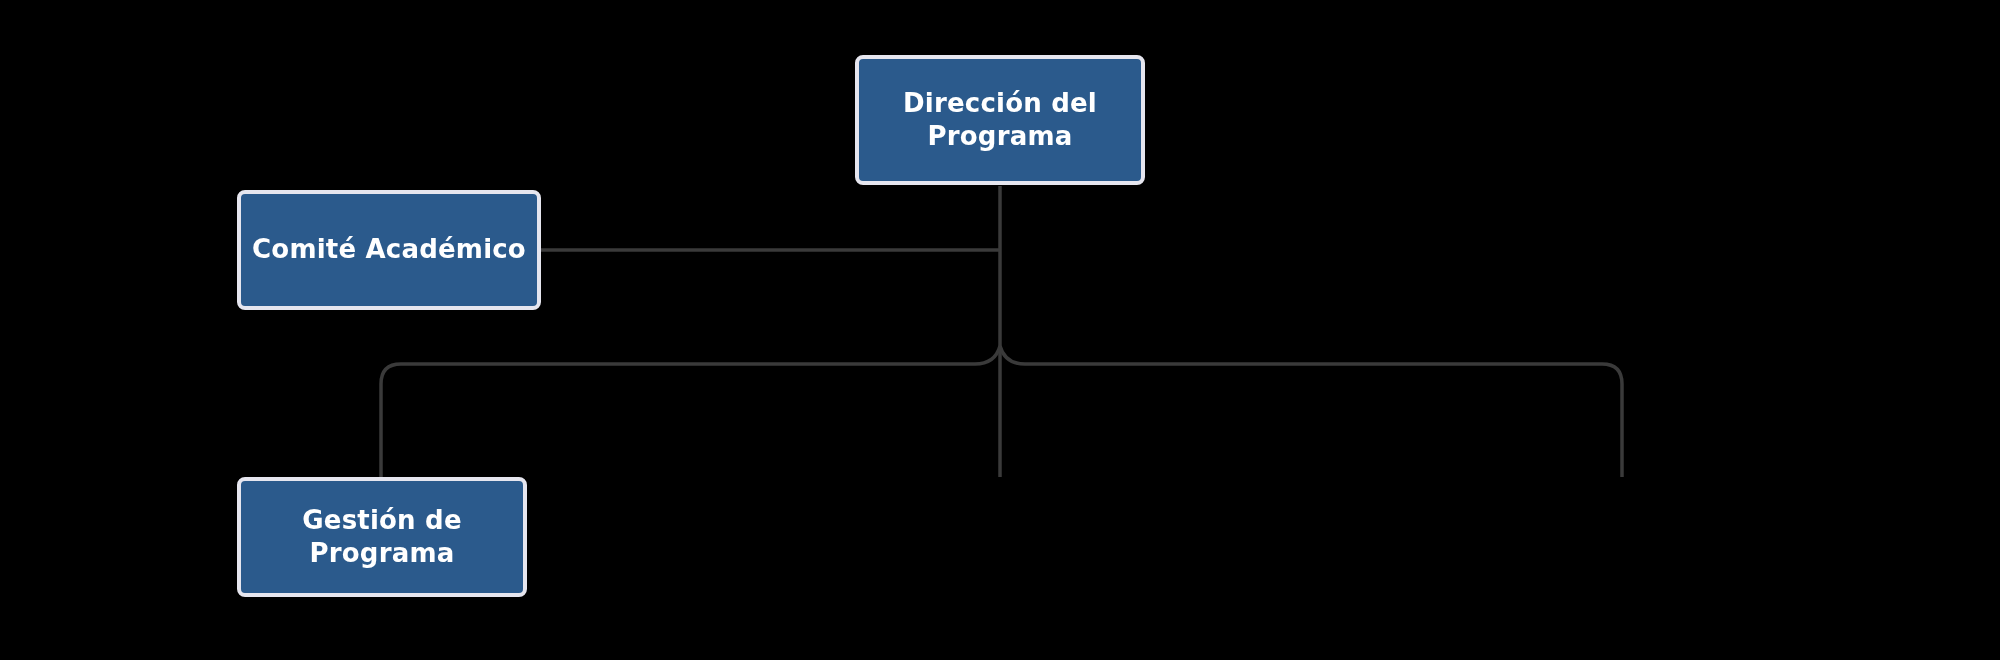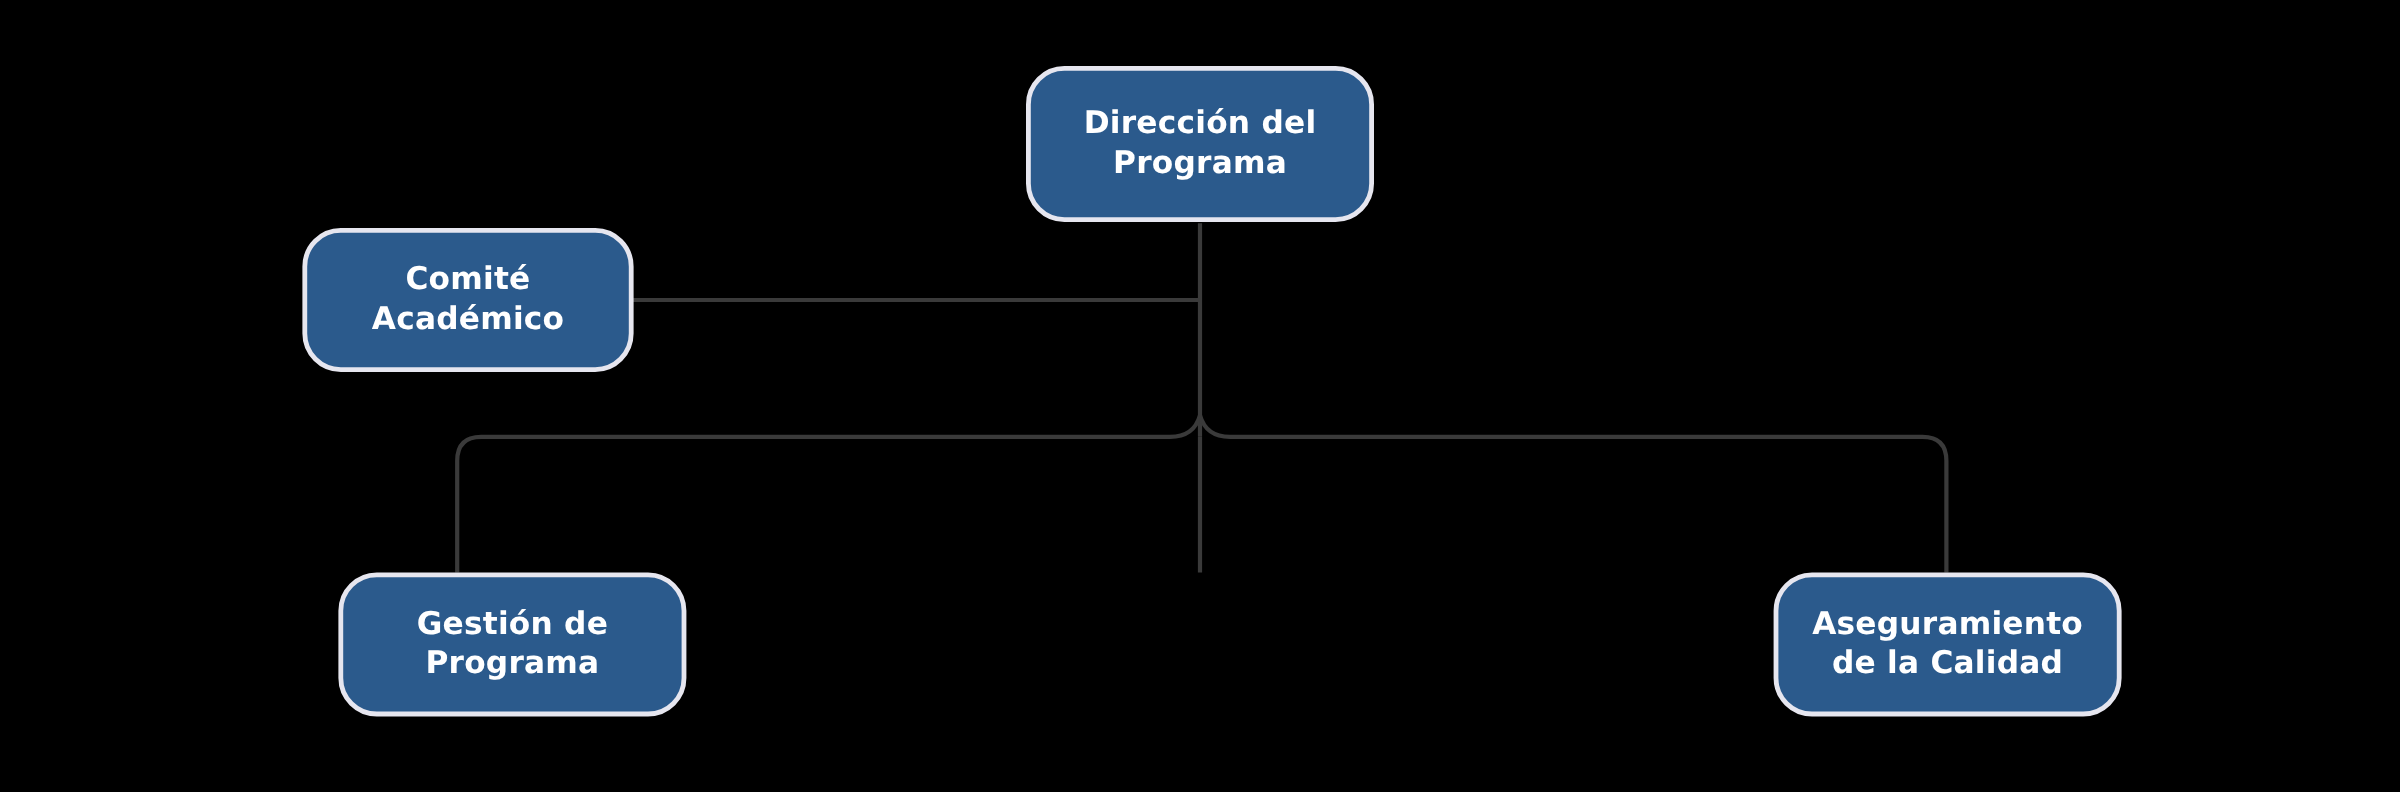--- a/index.html
+++ b/index.html
@@ -26,21 +26,21 @@
   }
   .node {
     position: absolute;
     box-sizing: border-box;
     display: flex;
     align-items: center;
     justify-content: center;
     text-align: center;
     background: #2B5A8C;
     border: 4px solid #E6E6EF;
-    border-radius: 32px;
+    border-radius: 8px;
     color: #FFFFFF;
     font-weight: bold;
     font-size: 26px;
     line-height: 1.28;
     letter-spacing: 0.2px;
     z-index: 2;
   }
   .node-label {
     padding: 0 10px;
     white-space: pre-line;
@@ -64,28 +64,24 @@
 
       <path d="M 1622 477 L 1622 384 Q 1622 364 1602 364 L 1025 364 Q 1005 364 1000 346"></path>
     </g>
   </svg>
 
   <div class="node" style="left:855px; top:55px; width:290px; height:130px;">
     <span class="node-label">Dirección del
 Programa</span>
   </div>
 
-  <div class="node" style="left:252px; top:190px; width:276px; height:120px;">
+  <div class="node" style="left:237px; top:190px; width:304px; height:120px;">
     <span class="node-label">Comité Académico</span>
   </div>
 
-  <div class="node" style="left:237px; top:477px; width:290px; height:120px;margin-left:45px;">
+  <div class="node" style="left:237px; top:477px; width:290px; height:120px;">
     <span class="node-label">Gestión de
 Programa</span>
   </div>
 
 
-  <div class="node" style="left:1478px; top:477px; width:290px; height:120px;">
-    <span class="node-label">Aseguramiento
-de la Calidad</span>
-  </div>
 
 </div>
 
 </body></html>

